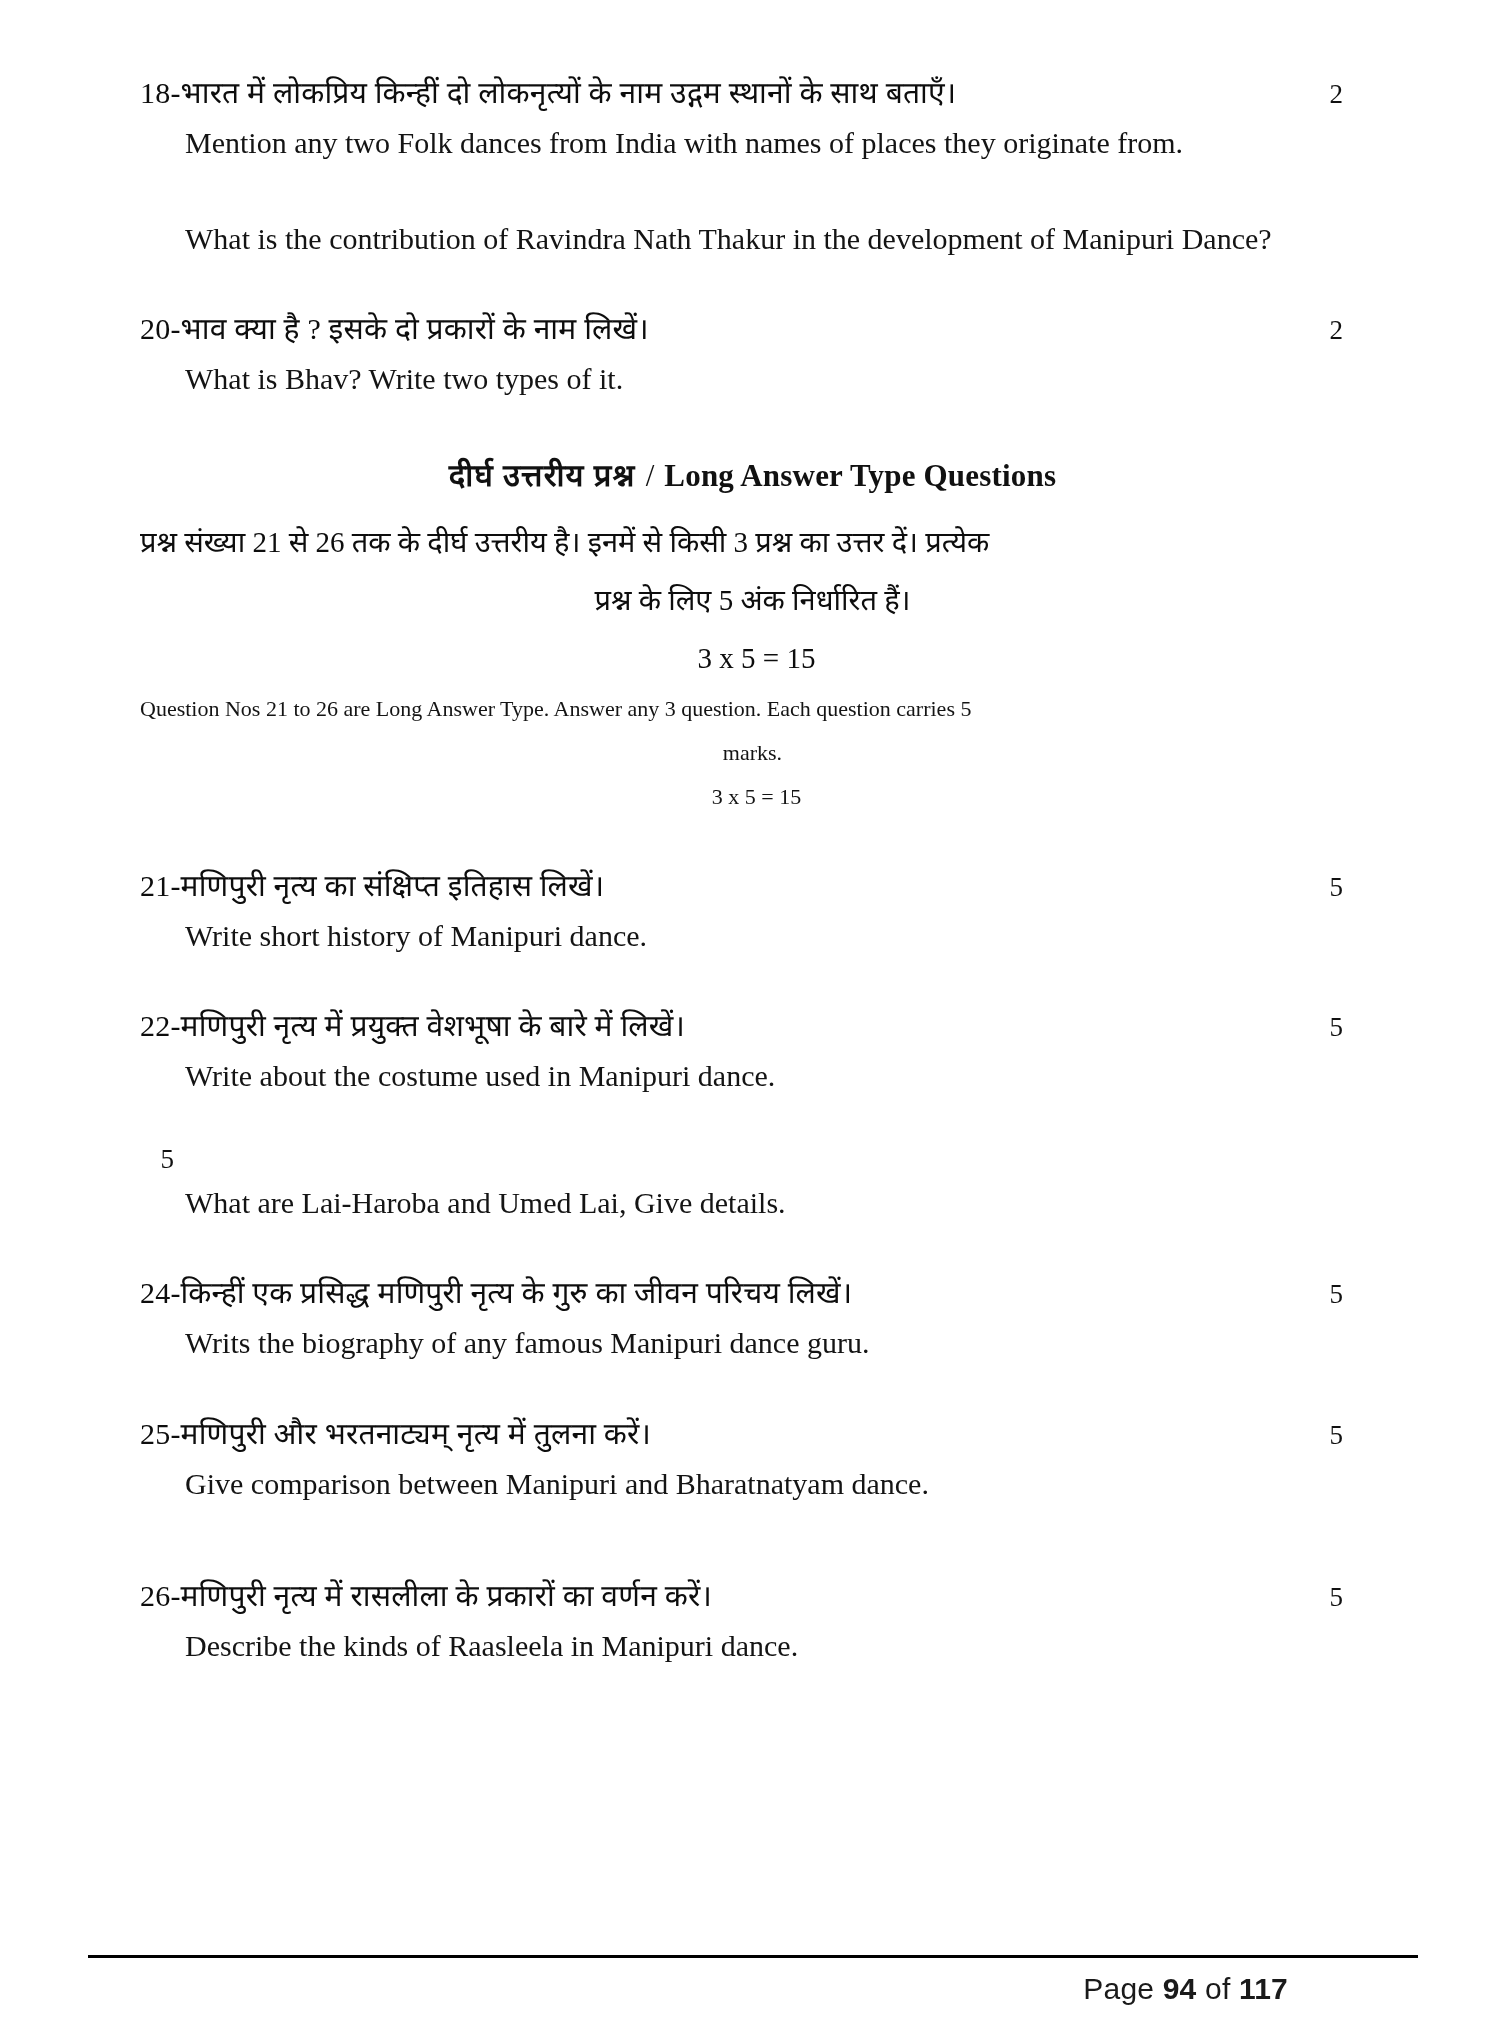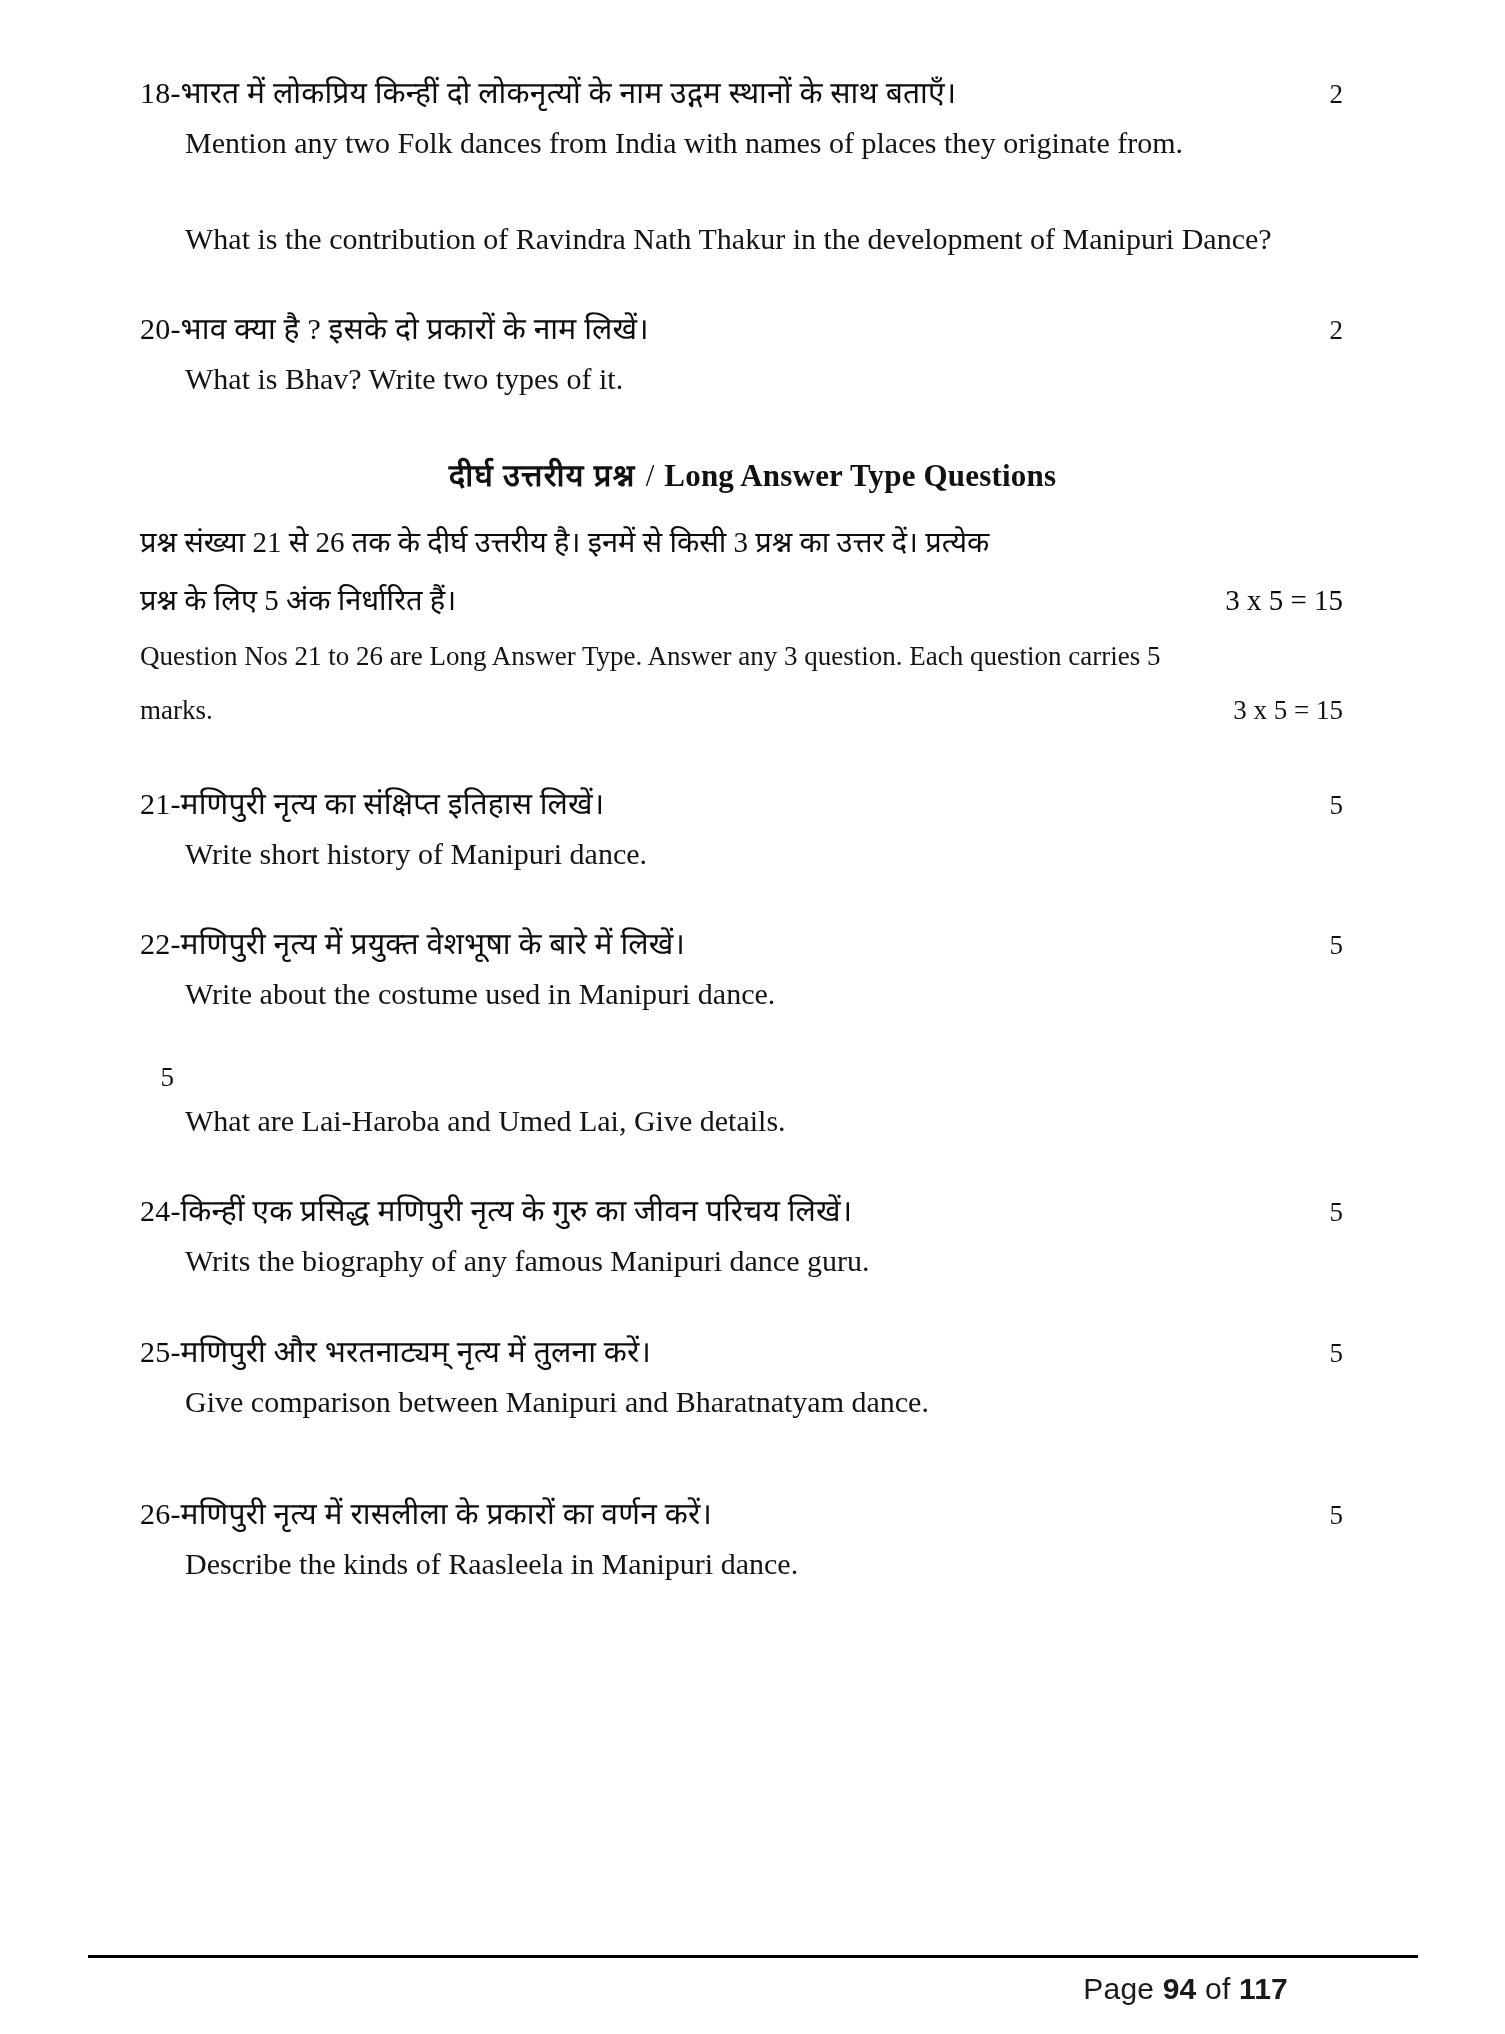--- a/index.html
+++ b/index.html
@@ -102,31 +102,32 @@
     margin-top: 4px;
   }
   .instr-hi {
     font-size: 29px;
     line-height: 2.0;
     text-align: justify;
     text-align-last: left;
     color: #0d0d0d;
   }
   .instr-en {
-    font-size: 27px;
+    font-size: 22px;
     line-height: 2.0;
     text-align: justify;
     text-align-last: left;
     color: #141414;
   }
   .instr-row {
     display: flex;
     align-items: center;
     justify-content: space-between;
     width: 100%;
+    flex-direction: column;
   }
   .instr-row .lead { flex: 0 1 auto; }
   .instr-row .tail {
     flex: 0 0 auto;
     padding-left: 30px;
     padding-right: 22px;
     white-space: nowrap;
   }
 
   .long-list { margin-top: 44px; }

